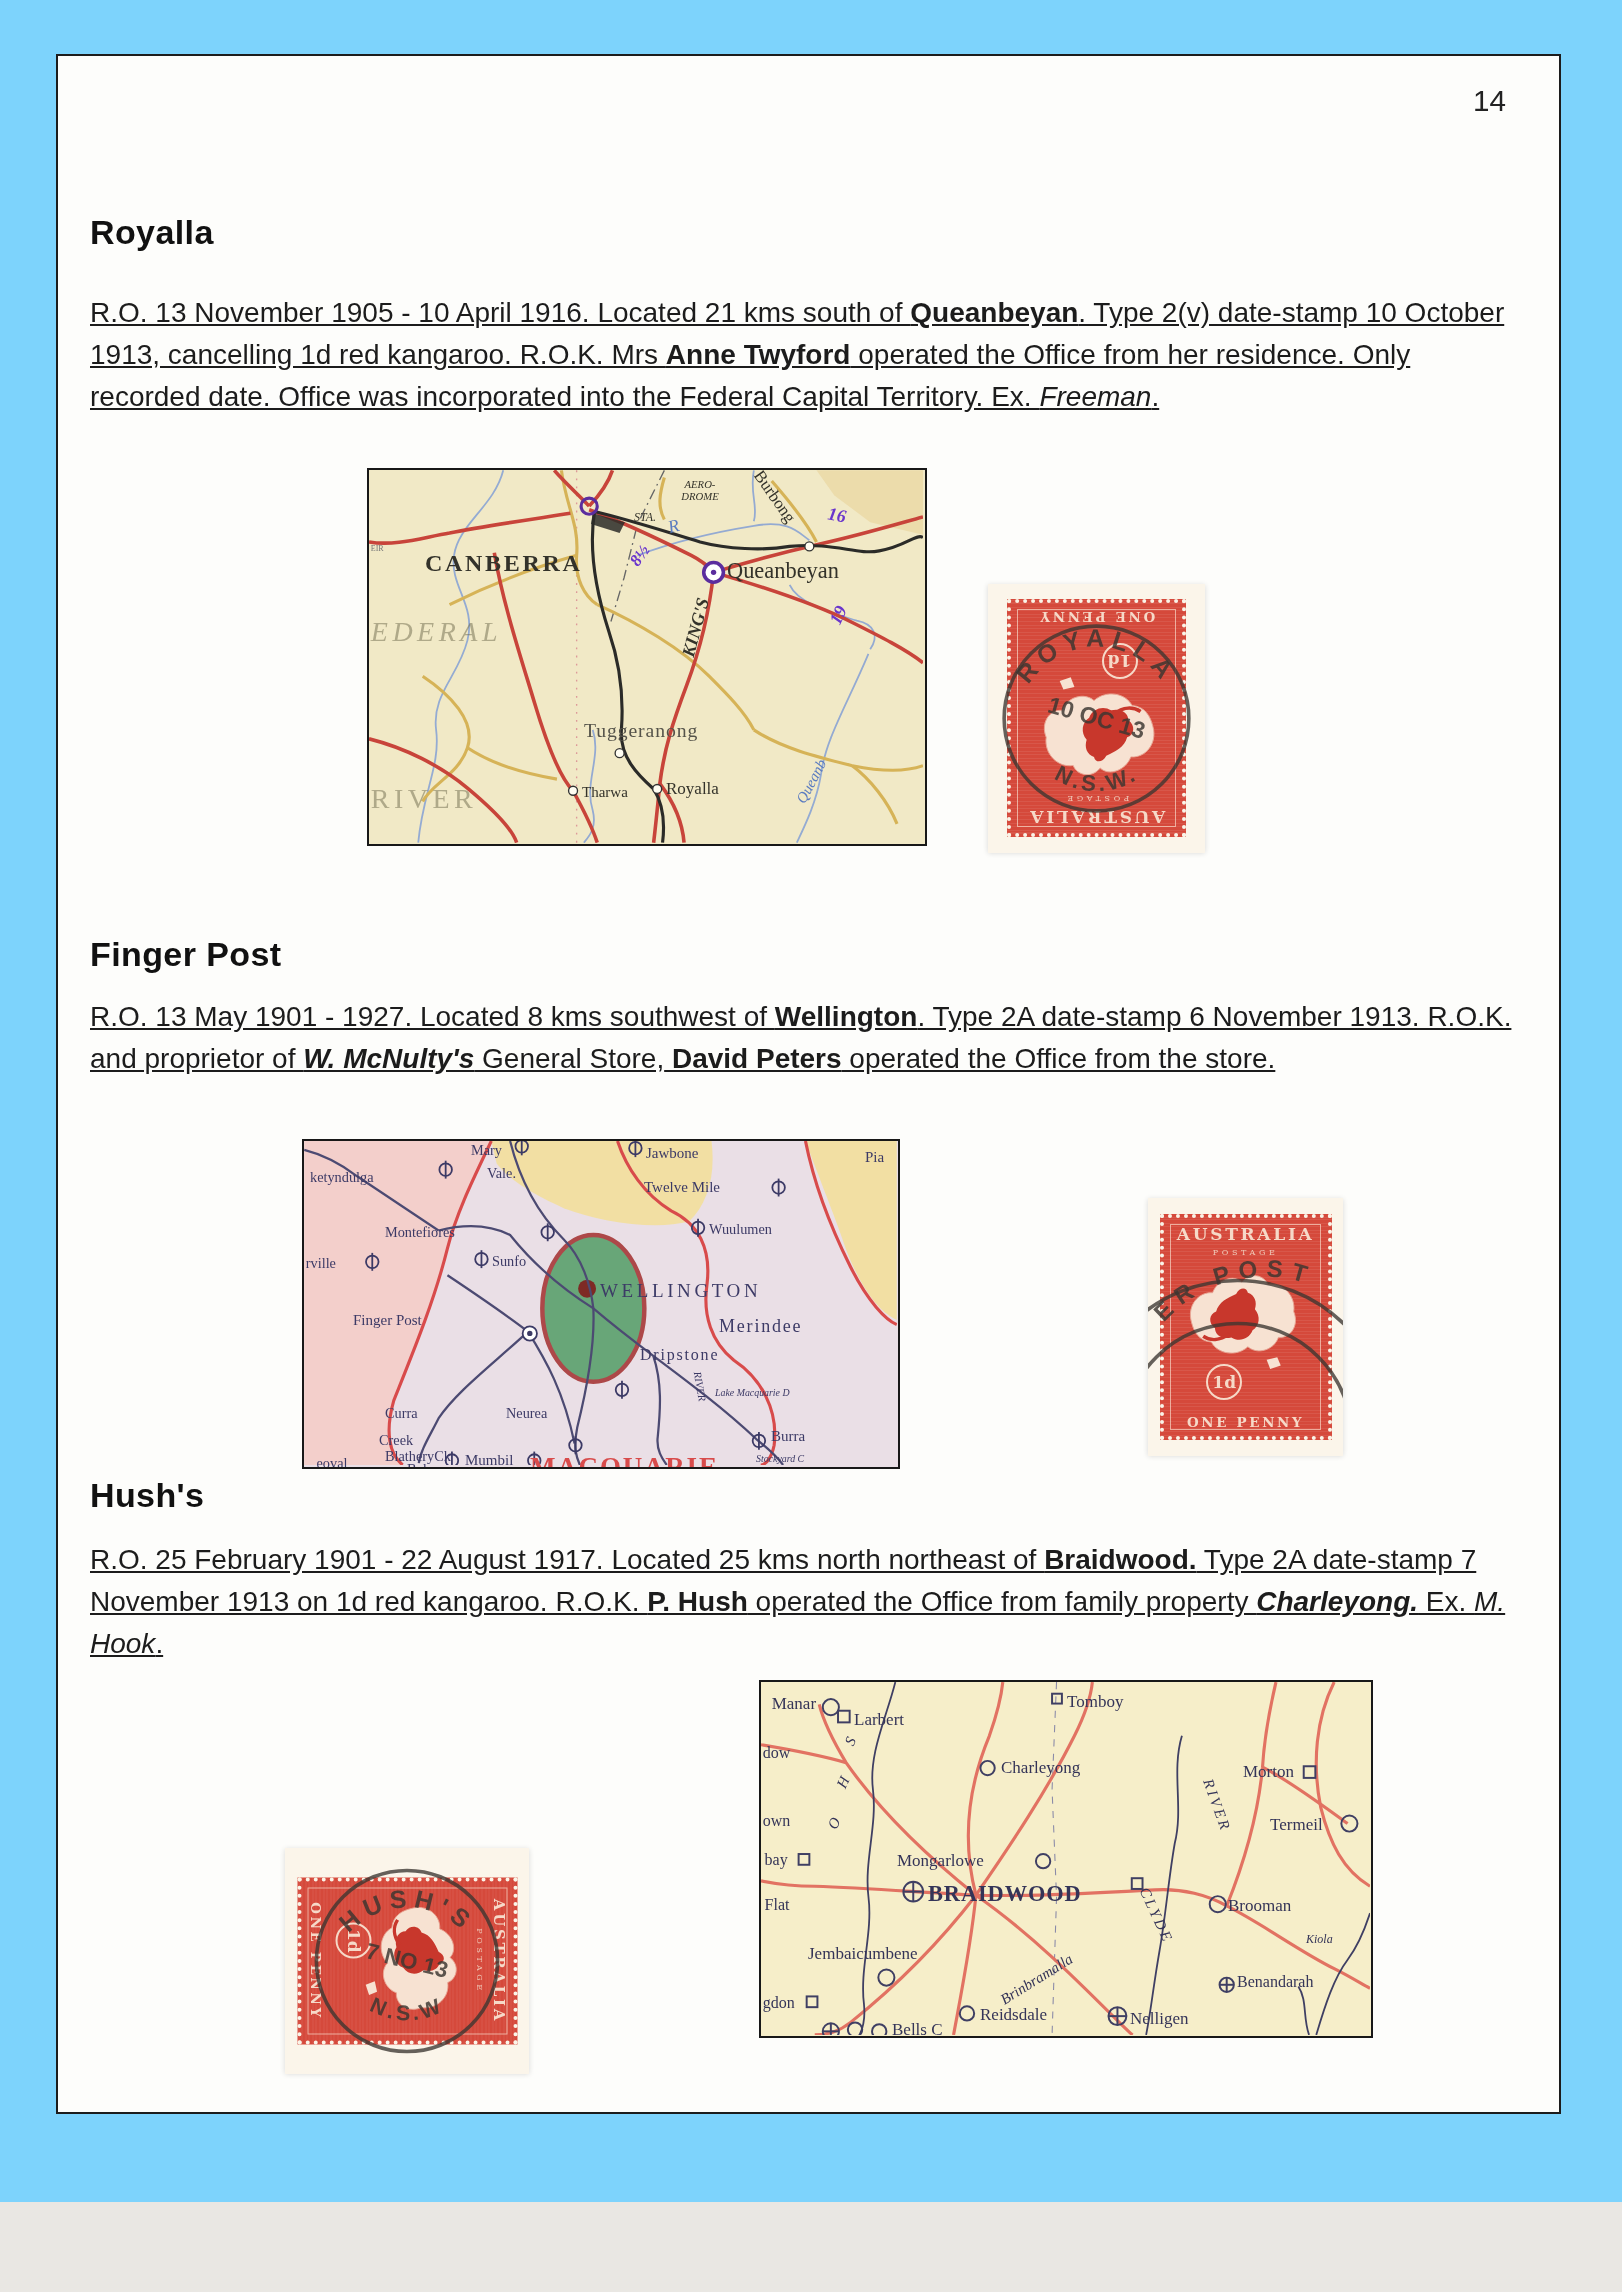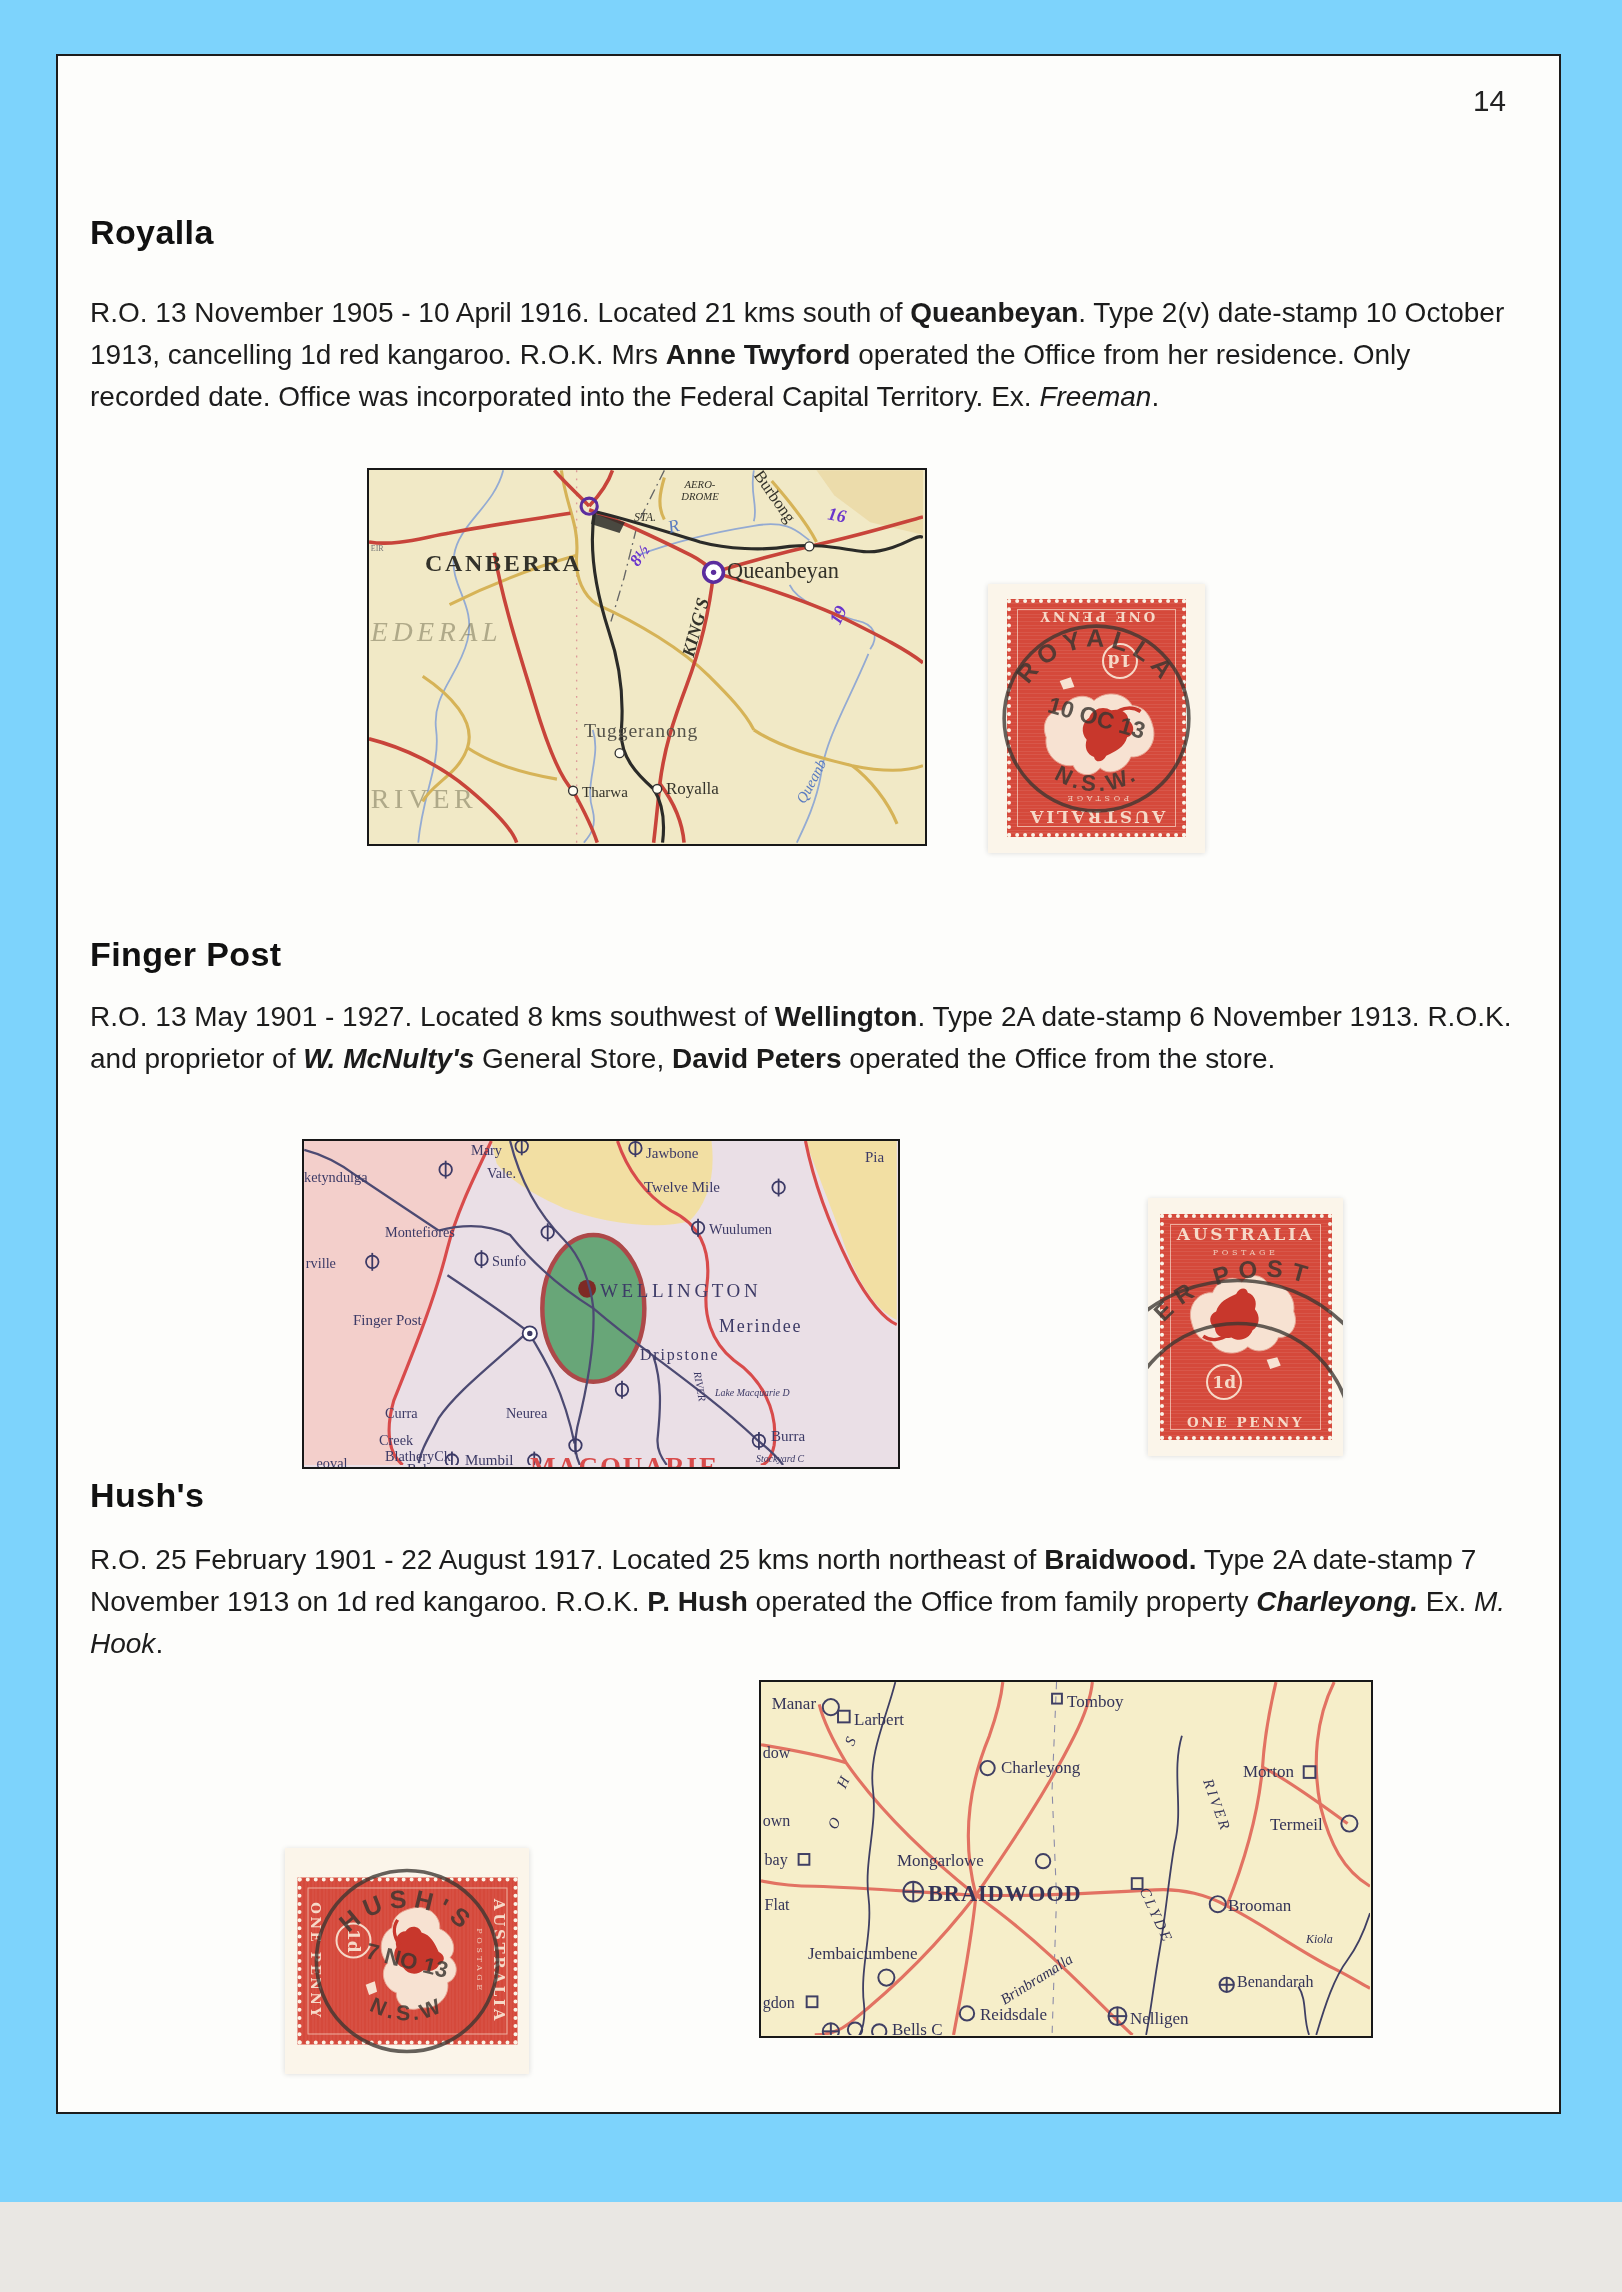--- a/index.html
+++ b/index.html
@@ -4,21 +4,21 @@
 <style>
   html,body{margin:0;padding:0;background:#e9e7e3;}
   .screen{position:relative;width:1623px;height:2202px;background:#7dd3fc;overflow:hidden;
           font-family:"Liberation Sans",sans-serif;color:#1b1b1b;}
   .page-border{position:absolute;left:56px;top:54px;width:1505px;height:2060px;
                border:2.7px solid #1c1c1c;box-sizing:border-box;background:#fdfdfb;}
   .page-number{position:absolute;left:1473px;top:84px;font-size:29.6px;color:#222;}
   .header-title{position:absolute;left:56px;top:107px;width:1505px;text-align:center;
                 font-size:25px;color:#232323;}
   .sec-heading{position:absolute;font-size:34px;font-weight:bold;color:#111;letter-spacing:0.4px;}
-  .para{position:absolute;left:90px;width:1422px;font-size:28px;line-height:42px;color:#1c1c1c;}
+  .para{position:absolute;left:90px;width:1422px;font-size:28px;line-height:42px;color:#1c1c1c;text-decoration:underline;}
   
   .map{position:absolute;border:2.7px solid #181818;box-sizing:border-box;overflow:hidden;}
   .map svg.roads{position:absolute;left:0;top:0;}
   .mlabel{position:absolute;font-family:"Liberation Serif",serif;white-space:nowrap;line-height:1;}
   .m1{color:#33322a;}
   .m2{color:#3c3a66;}
   .m3{color:#343458;}
   .hollow{color:rgba(96,90,62,.45);letter-spacing:4.5px;}
   .blue{color:#5b7cc0;font-style:italic;}
   .violet{color:#6a35cc;font-style:italic;font-weight:bold;}
@@ -191,21 +191,21 @@
       <use href="#m2k" transform="translate(76,135)"></use>
         <use href="#m2k" transform="translate(158,32)"></use>
       <use href="#m2k" transform="translate(355,278)"></use>
         <use href="#m2k" transform="translate(303,340)"></use>
       <use href="#m2k" transform="translate(508,335)"></use>
         <use href="#m2k" transform="translate(165,357)"></use>
       <use href="#m2k" transform="translate(257,357)"></use>
       <circle cx="252" cy="215" r="8" fill="#fff" stroke="#3c3a66" stroke-width="2"></circle>
       <circle cx="252" cy="215" r="3" fill="#3c3a66"></circle>
     </svg>
-    <span class="mlabel m2" style="left:0;top:29px;font-size:14.3px;">ketyndulga</span>
+    <span class="mlabel m2" style="left:6px;top:29px;font-size:14.3px;">ketyndulga</span>
     <span class="mlabel m2" style="left:167px;top:1.8px;font-size:14.3px;">Mary</span>
     <span class="mlabel m2" style="left:183px;top:25px;font-size:14.3px;">Vale.</span>
     <span class="mlabel m2" style="left:342px;top:5.4px;font-size:15px;">Jawbone</span>
     <span class="mlabel m2" style="left:561px;top:9px;font-size:15px;">Pia</span>
     <span class="mlabel m2" style="left:340px;top:39px;font-size:15px;">Twelve Mile</span>
     <span class="mlabel m2" style="left:81px;top:84px;font-size:14.3px;">Montefiores</span>
     <span class="mlabel m2" style="left:405px;top:81px;font-size:14.3px;">Wuulumen</span>
     <span class="mlabel m2" style="left:1.8px;top:115px;font-size:14.3px;">rville</span>
     <span class="mlabel m2" style="left:188px;top:113px;font-size:14.3px;">Sunfo</span>
     <span class="mlabel m2" style="left:296px;top:140px;font-size:19px;letter-spacing:3.6px;">WELLINGTON</span>

